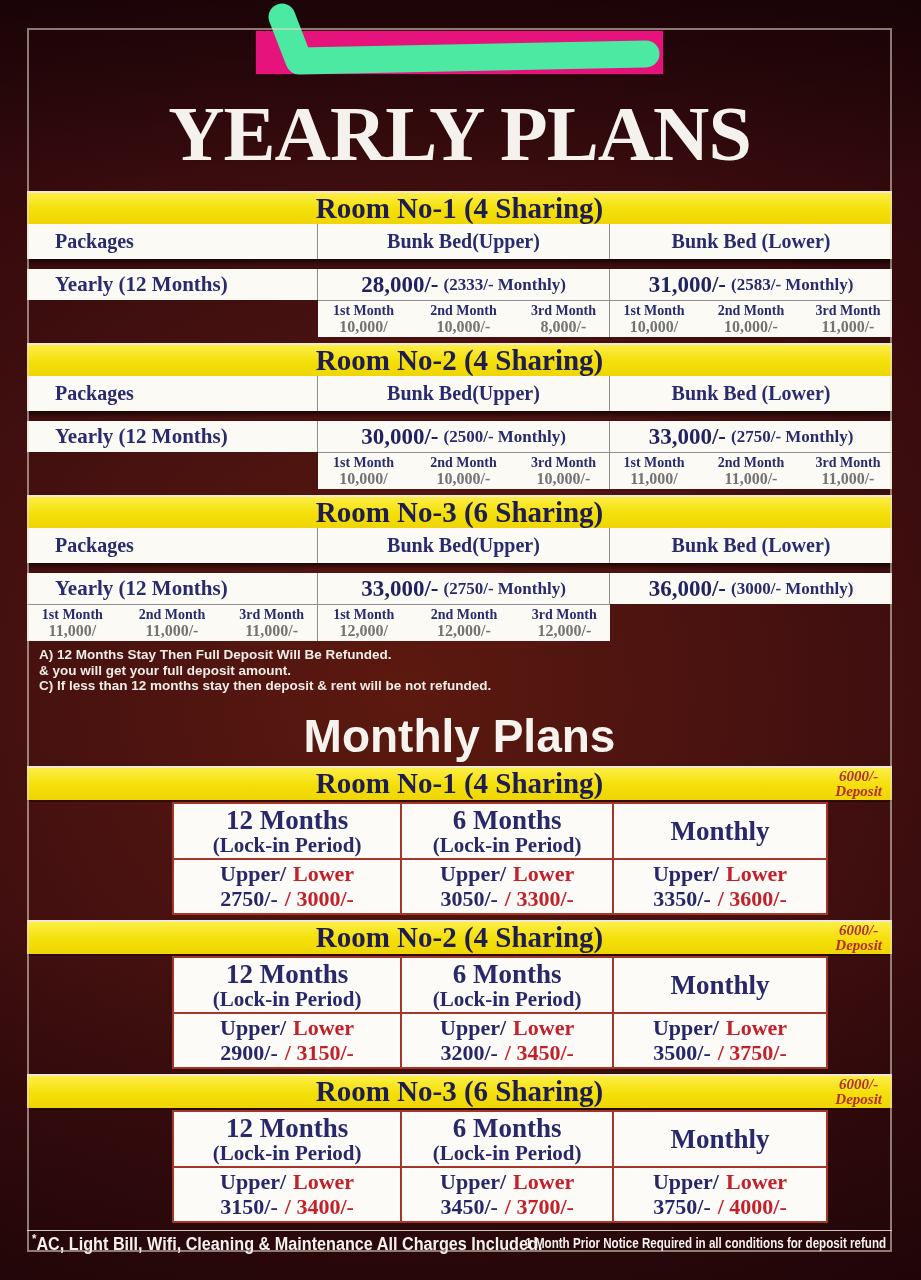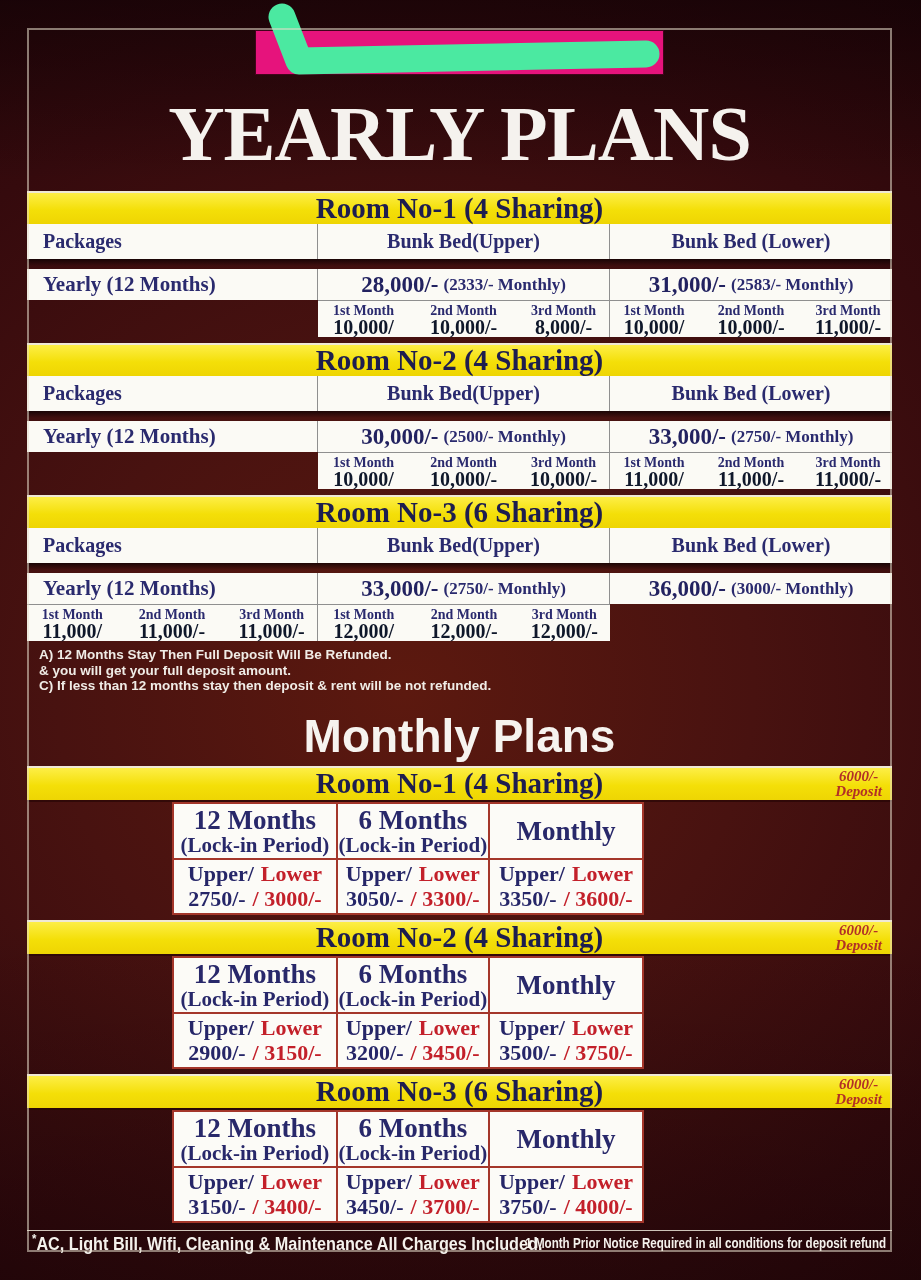--- a/index.html
+++ b/index.html
@@ -27,52 +27,52 @@
   .yroom.first{margin-top:12px;}
   .ybar{height:33px;background:linear-gradient(180deg,#fdee46 0%,#f4df08 55%,#eed503 100%);
     border-top:2px solid #efe8d4;box-sizing:border-box;
     display:flex;align-items:center;justify-content:center;box-shadow:0 2px 0 rgba(35,4,4,0.6);}
   .ybar-title{font-size:29px;font-weight:bold;color:#1d1d4f;line-height:29px;}
   .grid3{display:grid;grid-template-columns:291px 292px 282px;}
   .yhead{height:35px;background:#fbfaf5;}
   .yhead>div,.yprice>div{display:flex;align-items:center;justify-content:center;box-sizing:border-box;}
   .div-r{border-right:1.5px solid #8f8f8f;}
   .yh{font-size:20px;font-weight:bold;color:#2a2a6e;}
-  .yh.c1,.yp.c1{justify-content:flex-start;padding-left:16px;}
+  .yh.c1,.yp.c1{justify-content:flex-start;padding-left:28px;}
   .ygap{height:10px;background:linear-gradient(180deg,rgba(12,1,2,0.75),rgba(0,0,0,0) 70%);}
   .yprice{height:31px;background:#fbfaf5;}
   .yp.c1{font-size:21px;font-weight:bold;color:#2a2a6e;}
   .big{font-size:23px;font-weight:bold;color:#222260;}
   .note{font-size:17px;font-weight:bold;color:#2a2a6e;margin-left:5px;}
   .ymonths{height:37px;}
   .ymonths>.ym{box-sizing:border-box;}
   .ym.white{background:#fbfaf5;border-top:1.5px solid #8f8f8f;}
   .ym.c1{display:flex;align-items:flex-end;}
   .mini{display:grid;grid-template-columns:1fr 1fr 1fr;height:100%;padding:2px 8px 0;box-sizing:border-box;gap:25px;}
   .mini-col{display:flex;flex-direction:column;align-items:center;line-height:16px;}
   .ml{font-size:14px;font-weight:bold;color:#2a2a6e;white-space:nowrap;}
-  .ma{font-size:20px;font-weight:bold;color:#0f172a;white-space:nowrap;}
+  .ma{font-size:16px;font-weight:bold;color:#737373;white-space:nowrap;}
   .deposit-inline{padding:0 0 2px 12px;font-family:"Liberation Sans",sans-serif;
     font-weight:bold;font-size:16px;color:#f2efe9;white-space:nowrap;}
 
   .notes{margin:3px 0 0 12px;font-family:"Liberation Sans",sans-serif;font-weight:bold;
     color:#f0ece6;font-size:13.5px;line-height:15.5px;}
 
   .monthly-title{margin-top:17px;height:50px;line-height:50px;text-align:center;
     font-family:"Liberation Sans",sans-serif;font-weight:bold;font-size:46px;color:#f6f3ef;}
 
   
   .mroom{margin-top:5px;}
   .mbar{position:relative;height:34px;background:linear-gradient(180deg,#fdee46 0%,#f4df08 55%,#eed503 100%);
     border-top:2px solid #efe8d4;box-sizing:border-box;
     display:flex;align-items:center;justify-content:center;box-shadow:0 2px 0 rgba(35,4,4,0.6);}
   .mbar-title{font-size:29px;font-weight:bold;color:#1d1d4f;}
   .badge{position:absolute;right:10px;top:0;height:100%;display:flex;flex-direction:column;
     align-items:center;justify-content:center;line-height:15px;font-size:15px;font-weight:bold;color:#b23026;font-style:italic;}
-  .mtable{width:472px;margin-left:145px;margin-top:2px;background:#fcfbf7;
+  .mtable{width:656px;margin-left:145px;margin-top:2px;background:#fcfbf7;
     border:2px solid #a4362a;box-sizing:border-box;}
   .mgrid{display:grid;grid-template-columns:35% 32.5% 32.5%;}
   .mth{height:54px;border-right:2px solid #a4362a;display:flex;flex-direction:column;
     align-items:center;justify-content:center;box-sizing:border-box;}
   .mth:last-child,.mtp:last-child{border-right:none;}
   .mth .l1{font-size:27px;font-weight:bold;color:#28286a;line-height:28px;}
   .mth .l2{font-size:21px;font-weight:bold;color:#28286a;line-height:22px;}
   .mtprices{border-top:2px solid #a4362a;}
   .mtp{height:53px;border-right:2px solid #a4362a;display:flex;flex-direction:column;
     align-items:center;justify-content:center;gap:2px;box-sizing:border-box;}

